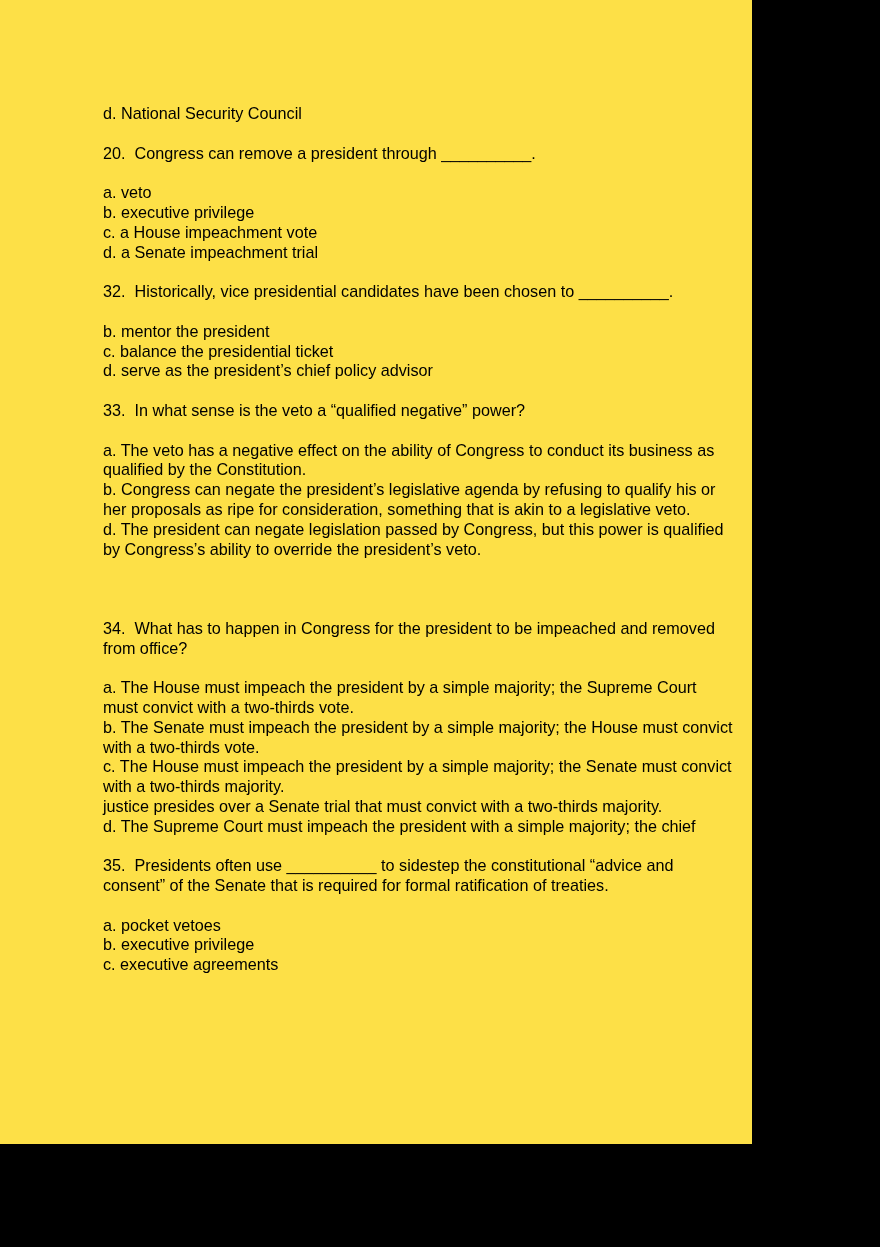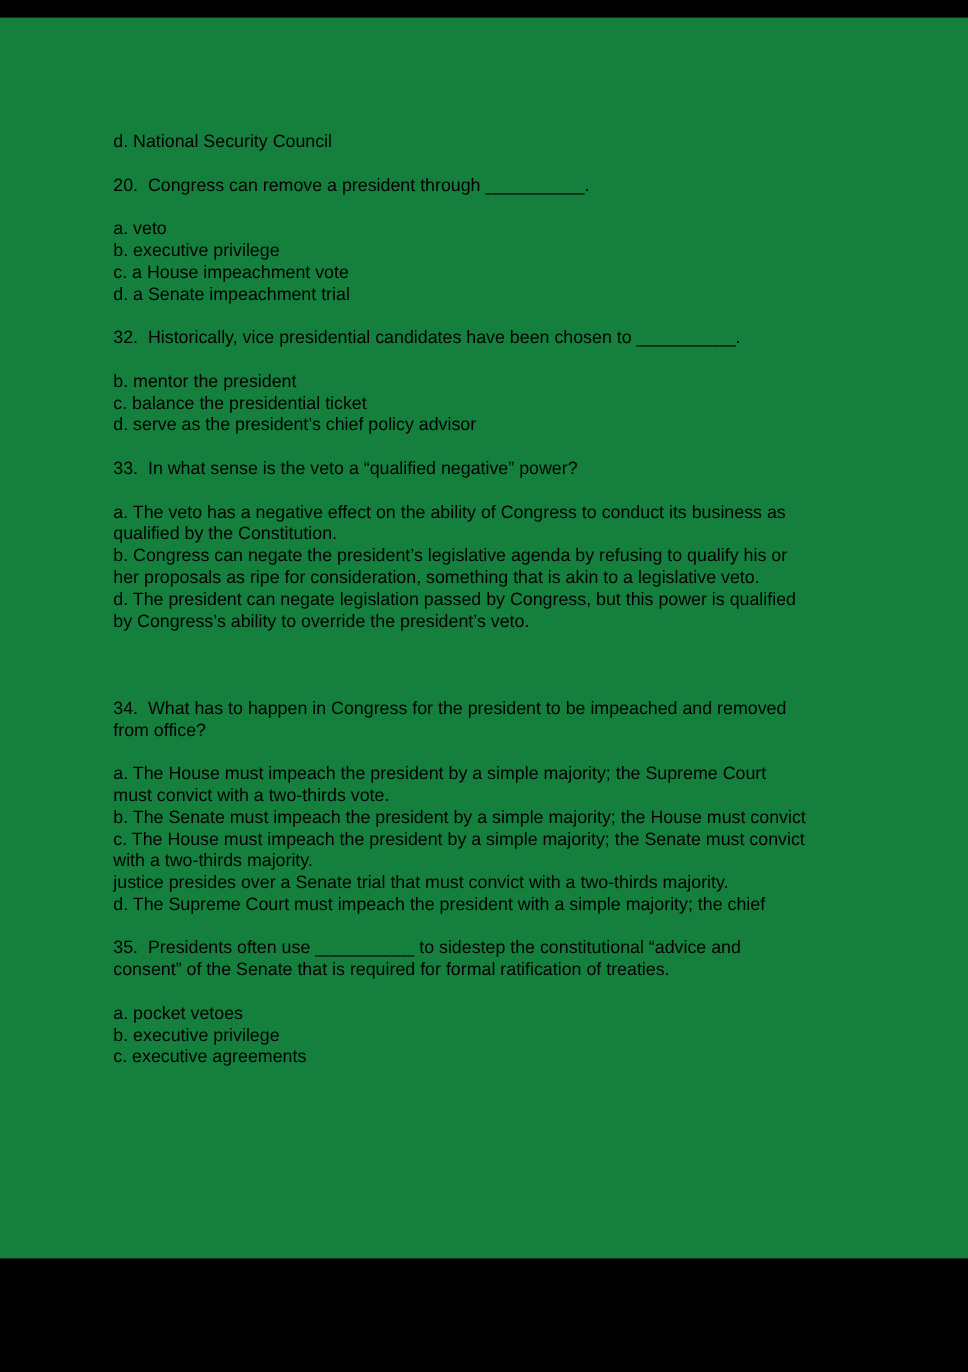--- a/index.html
+++ b/index.html
@@ -10,24 +10,24 @@
     body {
       width: 880px;
       height: 1247px;
       position: relative;
       overflow: hidden;
       font-family: "Liberation Sans", sans-serif;
     }
     .page {
       position: absolute;
       left: 0;
-      top: 16px;
-      width: 880px;
+      top: 0;
+      width: 752px;
       height: 1144px;
-      background: #15803d;
+      background: #fde047;
       color: #000000;
     }
     .content {
       position: absolute;
       left: 103px;
       top: 104px;
       width: 680px;
       font-size: 16.2px;
       line-height: 19.8px;
     }
@@ -101,20 +101,21 @@
     <div>
       <span class="line q">34.  What has to happen in Congress for the president to be impeached and removed</span>
       <span class="line q">from office?</span>
       <div class="gap"></div>
       <div>
         <span class="line">a. The House must impeach the president by a simple majority; the Supreme Court</span>
         <span class="line">must convict with a two-thirds vote.</span>
       </div>
       <div>
         <span class="line">b. The Senate must impeach the president by a simple majority; the House must convict</span>
+        <span class="line">with a two-thirds vote.</span>
       </div>
       <div>
         <span class="line">c. The House must impeach the president by a simple majority; the Senate must convict</span>
         <span class="line">with a two-thirds majority.</span>
       </div>
       <div>
         <span class="line">justice presides over a Senate trial that must convict with a two-thirds majority.</span>
         <span class="line">d. The Supreme Court must impeach the president with a simple majority; the chief</span>
       </div>
     </div>

